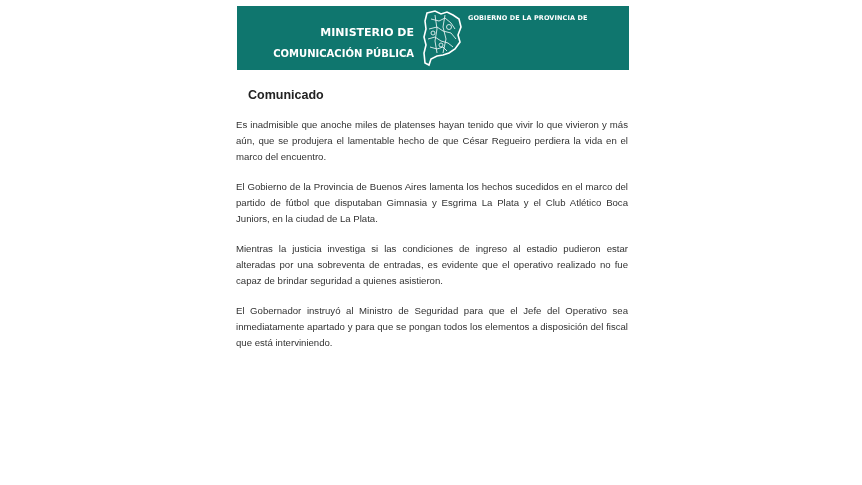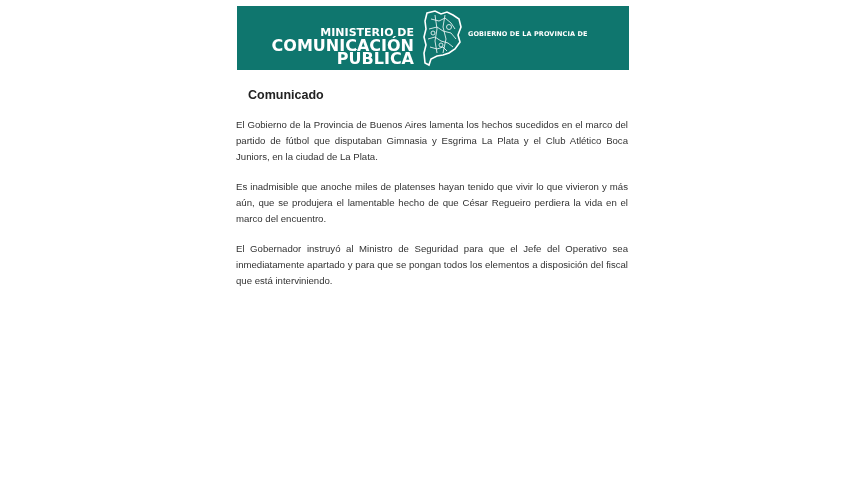--- a/index.html
+++ b/index.html
@@ -9,24 +9,24 @@
   }
   .banner {
     position:absolute; left:237px; top:6px; width:392px; height:64px;
     background:#0f766e; display:flex; align-items:center;
   }
   .ministry {
     position:absolute; right:215px; top:20px; text-align:right; color:#ffffff;
     font-family:"DejaVu Sans", sans-serif; font-weight:bold; line-height:13px;
   }
   .ministry .l1 { font-size:11px; }
-  .ministry .l2 { font-size:16px; }
+  .ministry .l2 { font-size:10px;margin-top:8px; }
   .logo-map { position:absolute; left:184px; top:3px; width:42px; height:58px; }
   .gov {
-    position:absolute; left:231px; top:24px; color:#ffffff; font-weight:bold;
+    position:absolute; left:231px; top:8px; color:#ffffff; font-weight:bold;
     font-family:"DejaVu Sans", sans-serif;
   }
   .gov .small { font-size:6.5px; letter-spacing:0.1px; line-height:8px; }
   .gov .big { font-size:17px; line-height:19px; letter-spacing:0.3px; }
   .doc {
     position:absolute; left:236px; top:88px; width:392px;
   }
   .doc h1 {
     margin:0 0 15px 12px; font-size:12.5px; font-weight:bold; color:#222;
   }
@@ -56,17 +56,18 @@
       <circle cx="20" cy="36" r="2"></circle>
     </g>
   </svg>
   <div class="gov">
     <div class="small">GOBIERNO DE LA PROVINCIA DE</div>
   </div>
 </div>
 
 <div class="doc">
   <h1>Comunicado</h1>
+  <p>Es inadmisible que anoche miles de platenses hayan tenido que vivir lo que vivieron y más aún, que se produjera el lamentable hecho de que César Regueiro perdiera la vida en el marco del encuentro.</p>
   <p>El Gobierno de la Provincia de Buenos Aires lamenta los hechos sucedidos en el marco del partido de fútbol que disputaban Gimnasia y Esgrima La Plata y el Club Atlético Boca Juniors, en la ciudad de La Plata.</p>
-  <p>Es inadmisible que anoche miles de platenses hayan tenido que vivir lo que vivieron y más aún, que se produjera el lamentable hecho de que César Regueiro perdiera la vida en el marco del encuentro.</p>
+  <p>Mientras la justicia investiga si las condiciones de ingreso al estadio pudieron estar alteradas por una sobreventa de entradas, es evidente que el operativo realizado no fue capaz de brindar seguridad a quienes asistieron.</p>
   <p>El Gobernador instruyó al Ministro de Seguridad para que el Jefe del Operativo sea inmediatamente apartado y para que se pongan todos los elementos a disposición del fiscal que está interviniendo.</p>
 
 </div>
 
 </body></html>

